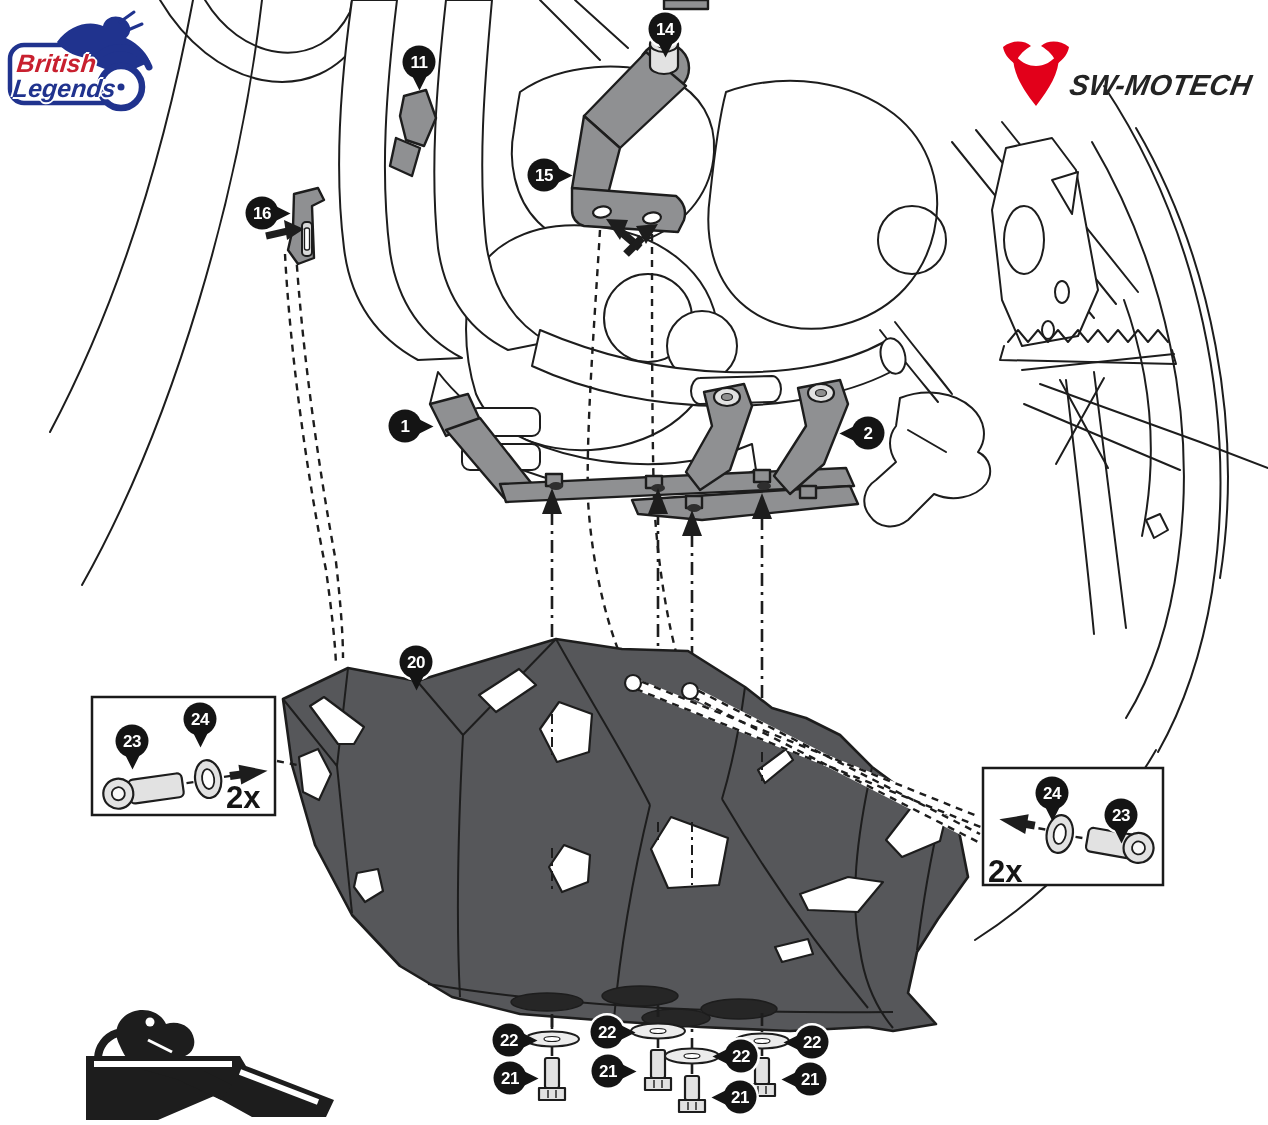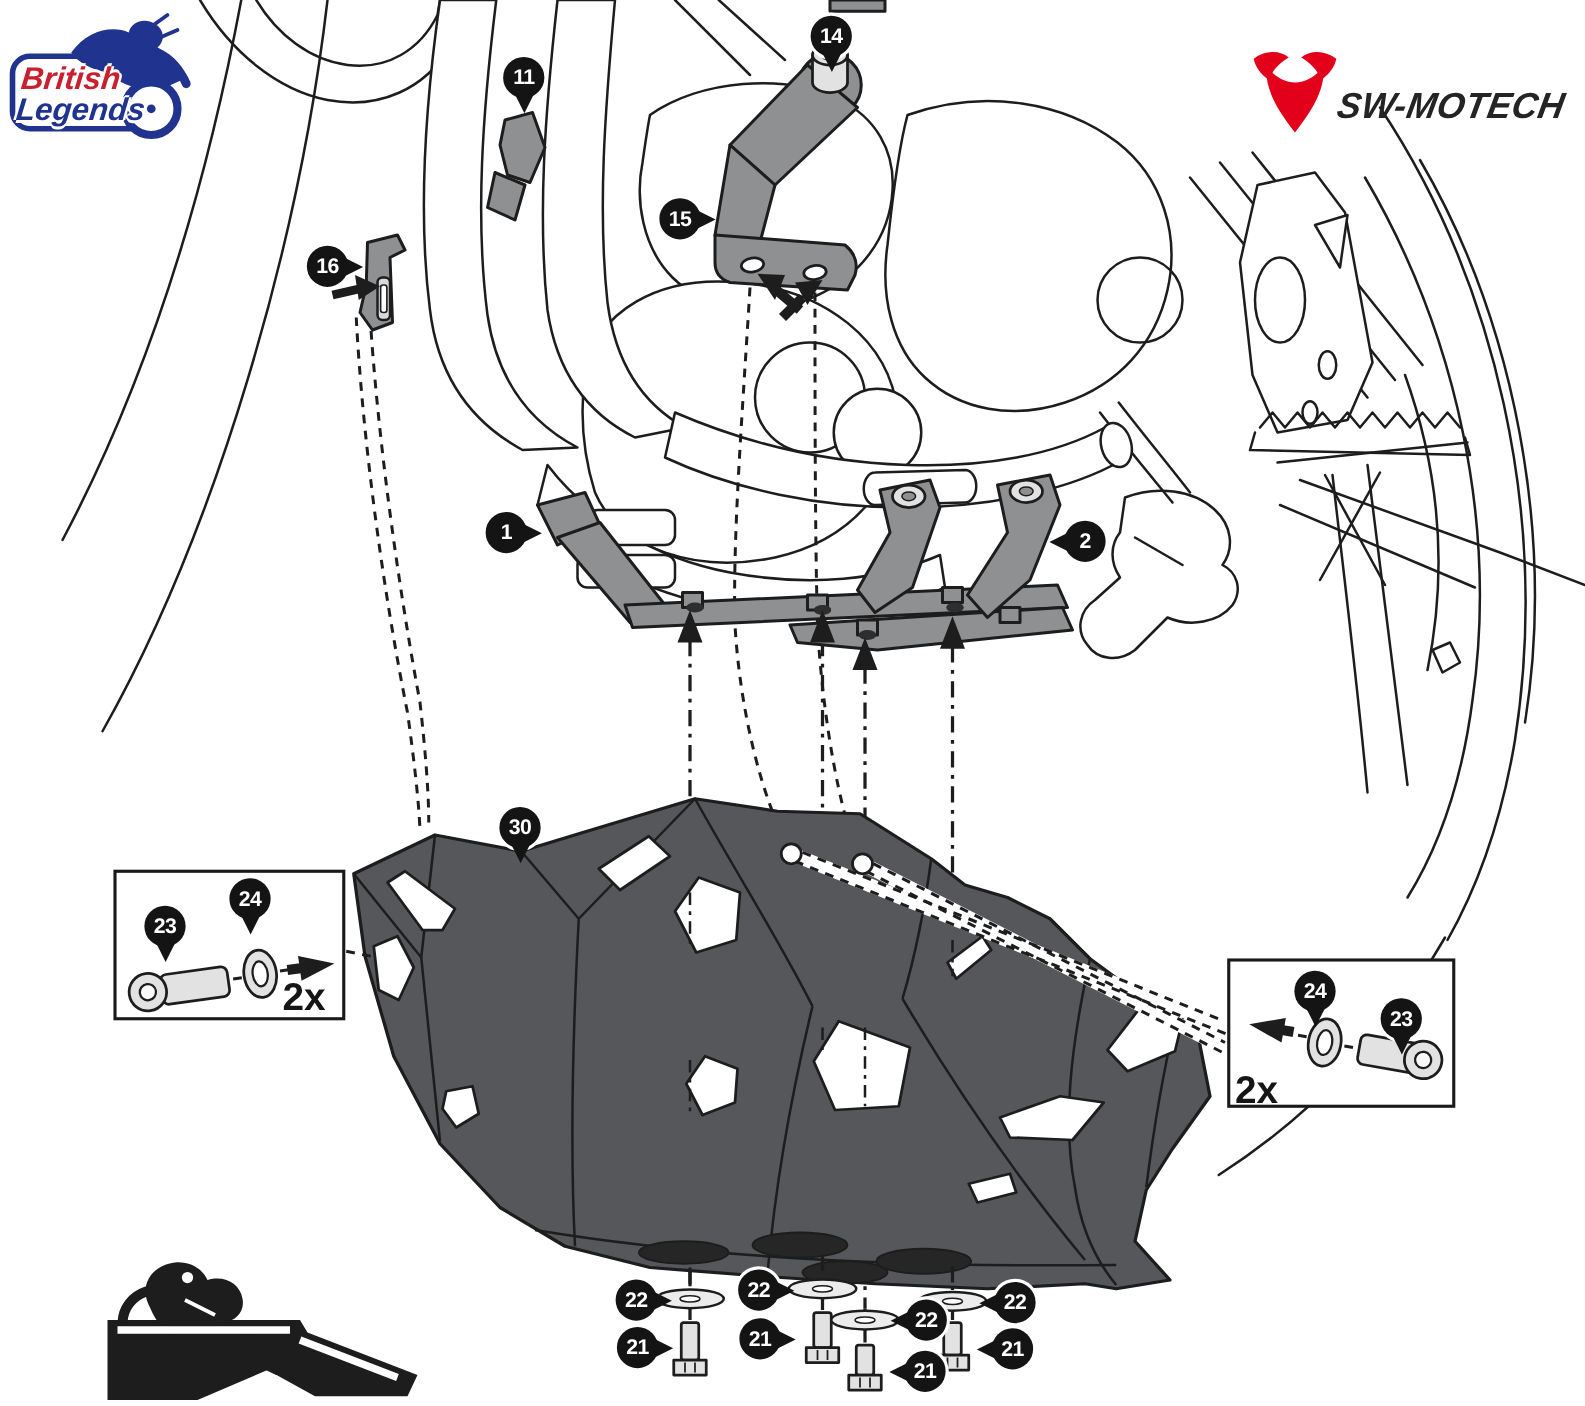--- a/index.html
+++ b/index.html
@@ -350,21 +350,21 @@
     </div>
   <div class="badge" style="left:405px;top:426px">
       <span class="lbl">1</span>
       <span class="tail tail-right"></span>
     </div>
   <div class="badge" style="left:868px;top:433px">
       <span class="lbl">2</span>
       <span class="tail tail-left"></span>
     </div>
   <div class="badge" style="left:416px;top:662px">
-      <span class="lbl">30</span>
+      <span class="lbl">20</span>
       <span class="tail tail-down"></span>
     </div>
   <div class="badge" style="left:132px;top:741px">
       <span class="lbl">23</span>
       <span class="tail tail-down"></span>
     </div>
   <div class="badge" style="left:200px;top:719px">
       <span class="lbl">24</span>
       <span class="tail tail-down"></span>
     </div>

